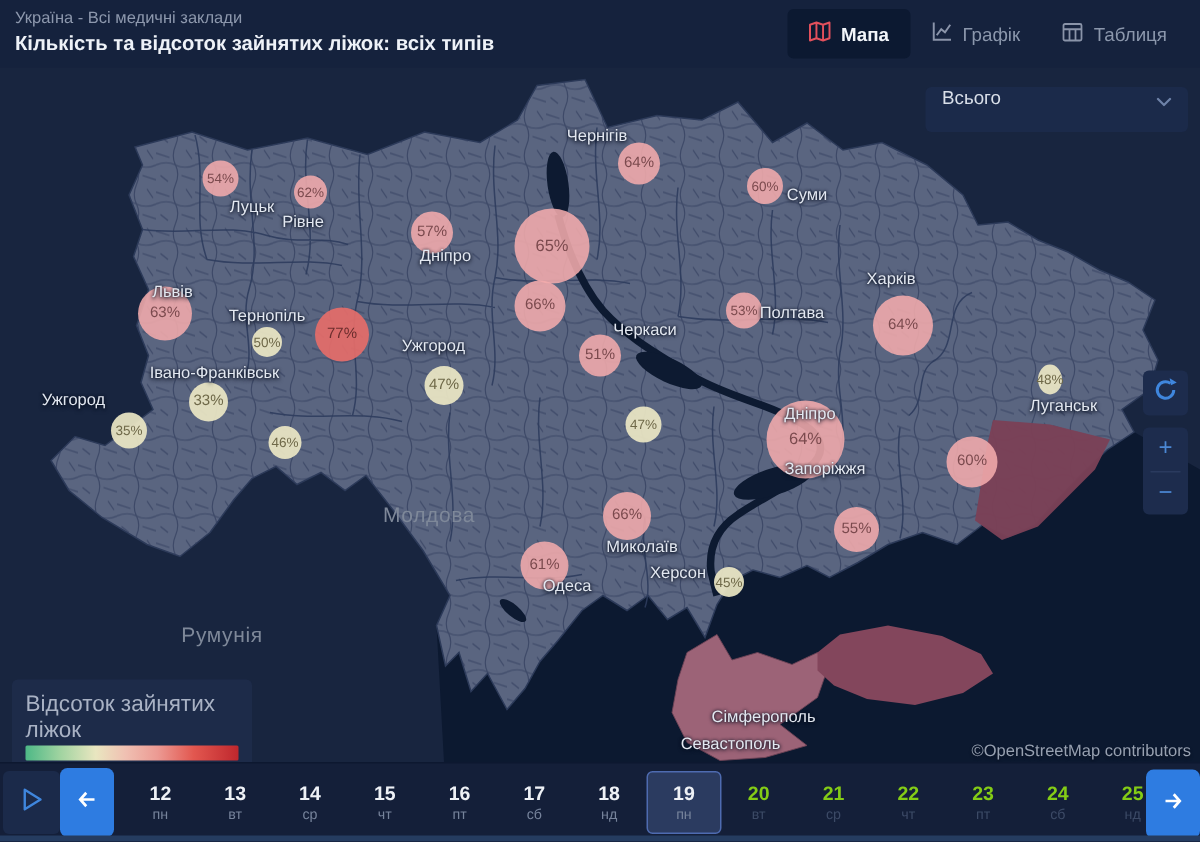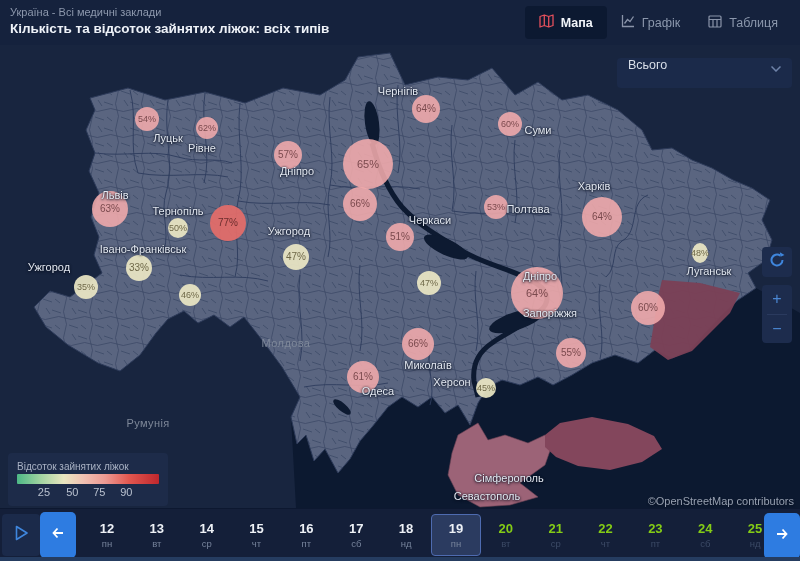--- a/index.html
+++ b/index.html
@@ -23,39 +23,39 @@
     background:#18253f; }
   .map svg.base { position:absolute; left:0; top:0; }
   .circle { position:absolute; border-radius:50%; display:flex; align-items:center;
     justify-content:center; transform:translate(-50%,-50%); z-index:5; line-height:1; }
   .tone-pink  { background:rgba(242,171,172,.88); color:#7b4a4e; }
   .tone-cream { background:rgba(235,231,196,.92); color:#6e6848; }
   .tone-red   { background:rgba(229,109,105,.92); color:#6b2d2d; }
   .map-label { position:absolute; transform:translate(-50%,-50%); font-size:11px; color:#e3e8f1;
     white-space:nowrap; z-index:6;
     text-shadow:0 1px 3px rgba(8,16,32,.95),0 0 2px rgba(8,16,32,.9); }
-  .country-label { position:absolute; transform:translate(-50%,-50%); font-size:11px;
+  .country-label { position:absolute; transform:translate(-50%,-50%); font-size:14px;
     color:#7e8899; letter-spacing:.4px; white-space:nowrap; z-index:4; }
 
   .dropdown { position:absolute; top:13px; right:8px; width:175px; height:30px; background:#1b2a4a;
     border-radius:4px; display:flex; justify-content:space-between;
     padding:0 11px; z-index:10; cursor:pointer; }
   .dropdown-text { font-size:12.5px; color:#d9dfe9; }
 
   .map-btn { position:absolute; right:8px; width:30px; background:#1d2c4d; border-radius:4px;
     display:flex; flex-direction:column; align-items:center; z-index:10; }
   .refresh-btn { top:202px; height:30px; justify-content:center; cursor:pointer; }
   .zoom-panel { top:240px; height:58px; }
   .zoom-btn { width:30px; height:29px; display:flex; align-items:center; justify-content:center;
     color:#4b87d3; font-size:16px; cursor:pointer; }
   .zoom-divider { width:20px; height:1px; background:#2a3a5e; }
 
   .legend { position:absolute; left:8px; top:408px; width:160px; background:rgba(30,44,74,.94);
     border-radius:4px; padding:8px 9px 6px 9px; z-index:10; }
-  .legend-title { font-size:10px; color:#a9b2c4; margin-bottom:2px; }
+  .legend-title { font-size:15px; color:#a9b2c4; margin-bottom:2px; }
   .legend-bar { width:142px; height:10px; border-radius:1px;
     background:linear-gradient(90deg,#4db886 0%,#9fd3a0 16%,#e9e6c0 33%,#f0c0b2 47%,
       #ec9a93 62%,#e2574f 79%,#bf272d 100%); }
   .legend-ticks { position:relative; height:14px; margin-top:2px; }
   .legend-ticks span { position:absolute; transform:translateX(-50%); font-size:11px; color:#b9c1cf; }
 
   .attribution { position:absolute; right:6px; top:450px; font-size:11px; color:#97a0b0; z-index:10;
     text-shadow:0 1px 2px rgba(8,16,32,.9); }
 
   

